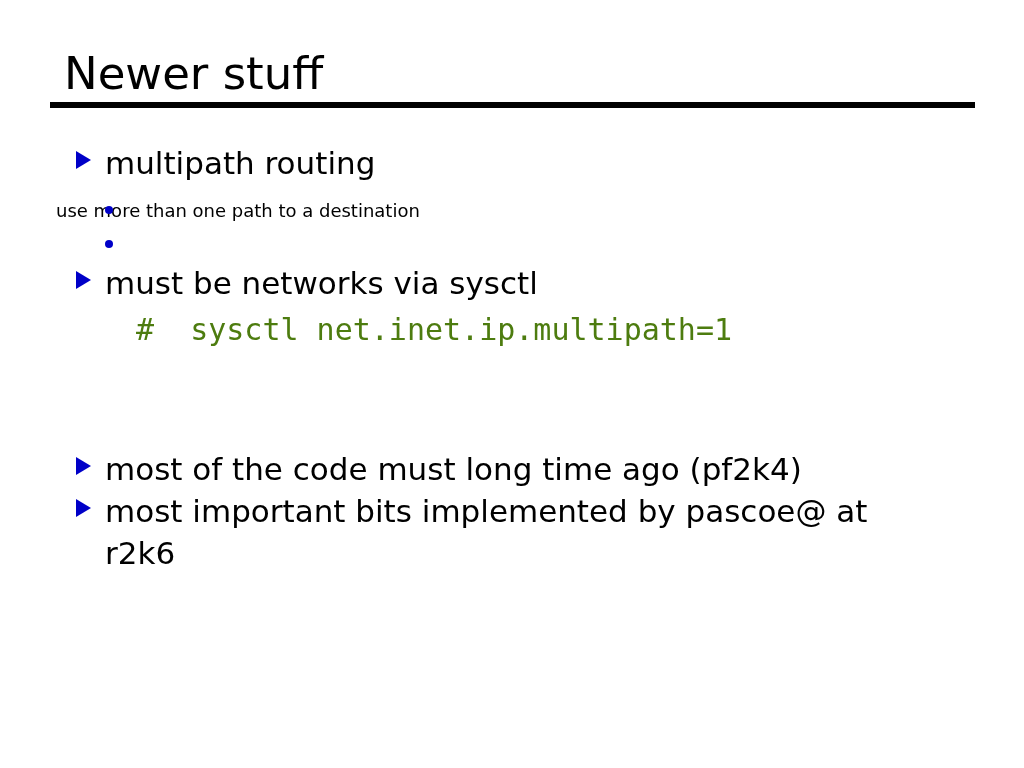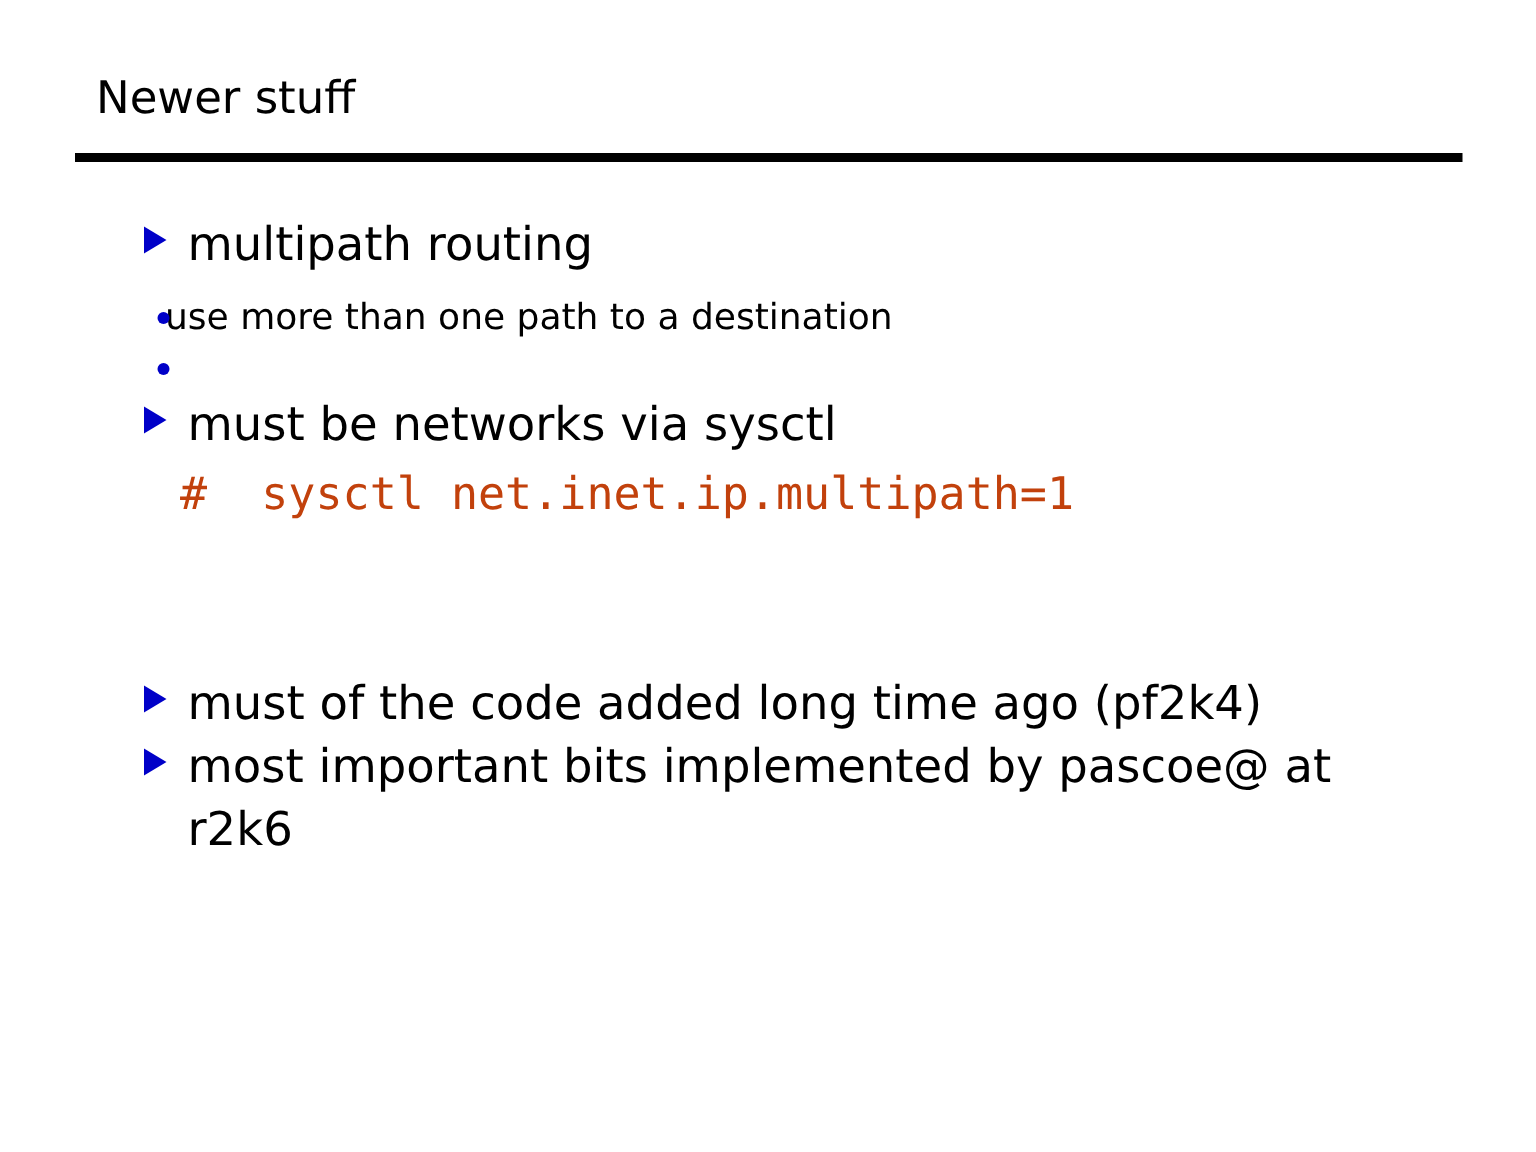--- a/index.html
+++ b/index.html
@@ -21,21 +21,21 @@
     inset: 0;
     width: 1024px;
     height: 768px;
   }
 
   
   .slide-title {
     position: absolute;
     left: 64px;
     top: 50px;
-    font-size: 30px;
+    font-size: 45px;
     line-height: 1.05;
     font-weight: 400;
     letter-spacing: 0px;
     white-space: nowrap;
     color: #000000;
   }
   .title-rule {
     position: absolute;
     left: 50px;
     top: 102px;
@@ -53,21 +53,20 @@
   }
 
   .bullet-l1 {
     position: relative;
     padding-left: 105px;
     font-size: 31px;
     line-height: 42px;
     color: #000000;
     width: 940px;
     box-sizing: border-box;
-    margin-left: 20px;
   }
   .bullet-l1 .marker {
     position: absolute;
     left: 76px;
     top: 0;
     width: 24px;
     line-height: 42px;
     color: #0000c8;
     font-size: 20px;
   }
@@ -76,22 +75,22 @@
     width: 0;
     height: 0;
     border-top: 9px solid transparent;
     border-bottom: 9px solid transparent;
     border-left: 15px solid #0000c8;
     vertical-align: 1px;
   }
 
   .bullet-l2 {
     position: relative;
-    padding-left: 110px;
-    font-size: 24px;
+    padding-left: 56px;
+    font-size: 18px;
     line-height: 34px;
     color: #000000;
     width: 940px;
     box-sizing: border-box;
   }
   .bullet-l2 .marker {
     position: absolute;
     left: 105px;
     top: 0;
     line-height: 34px;
@@ -103,22 +102,23 @@
     border-radius: 50%;
     background: #0000c8;
     vertical-align: 3px;
   }
 
   .code-line {
     padding-left: 120px;
     font-family: "DejaVu Sans Mono", "Liberation Mono", monospace;
     font-size: 30px;
     line-height: 44px;
-    color: #c2410c;
+    color: #4d7c0f;
     white-space: pre;
+    margin-left: 16px;
   }
 
   .gap-sm { height: 10px; }
   .gap-md { height: 34px; }
   .gap-lg { height: 96px; }
   .gap-code { height: 4px; }
 </style>
 </head>
 <body>
 
@@ -155,21 +155,21 @@
     </div>
 
     <div class="gap-code"></div>
 
     <div class="code-line">#  sysctl net.inet.ip.multipath=1</div>
 
     <div class="gap-lg"></div>
 
     <div class="bullet-l1">
       <span class="marker"><i class="tri"></i></span>
-      <span>must of the code added long time ago (pf2k4)</span>
+      <span>most of the code must long time ago (pf2k4)</span>
     </div>
 
     <div class="bullet-l1">
       <span class="marker"><i class="tri"></i></span>
       <span>most important bits implemented by pascoe@ at r2k6</span>
     </div>
 
   </div>
 </div>
 

